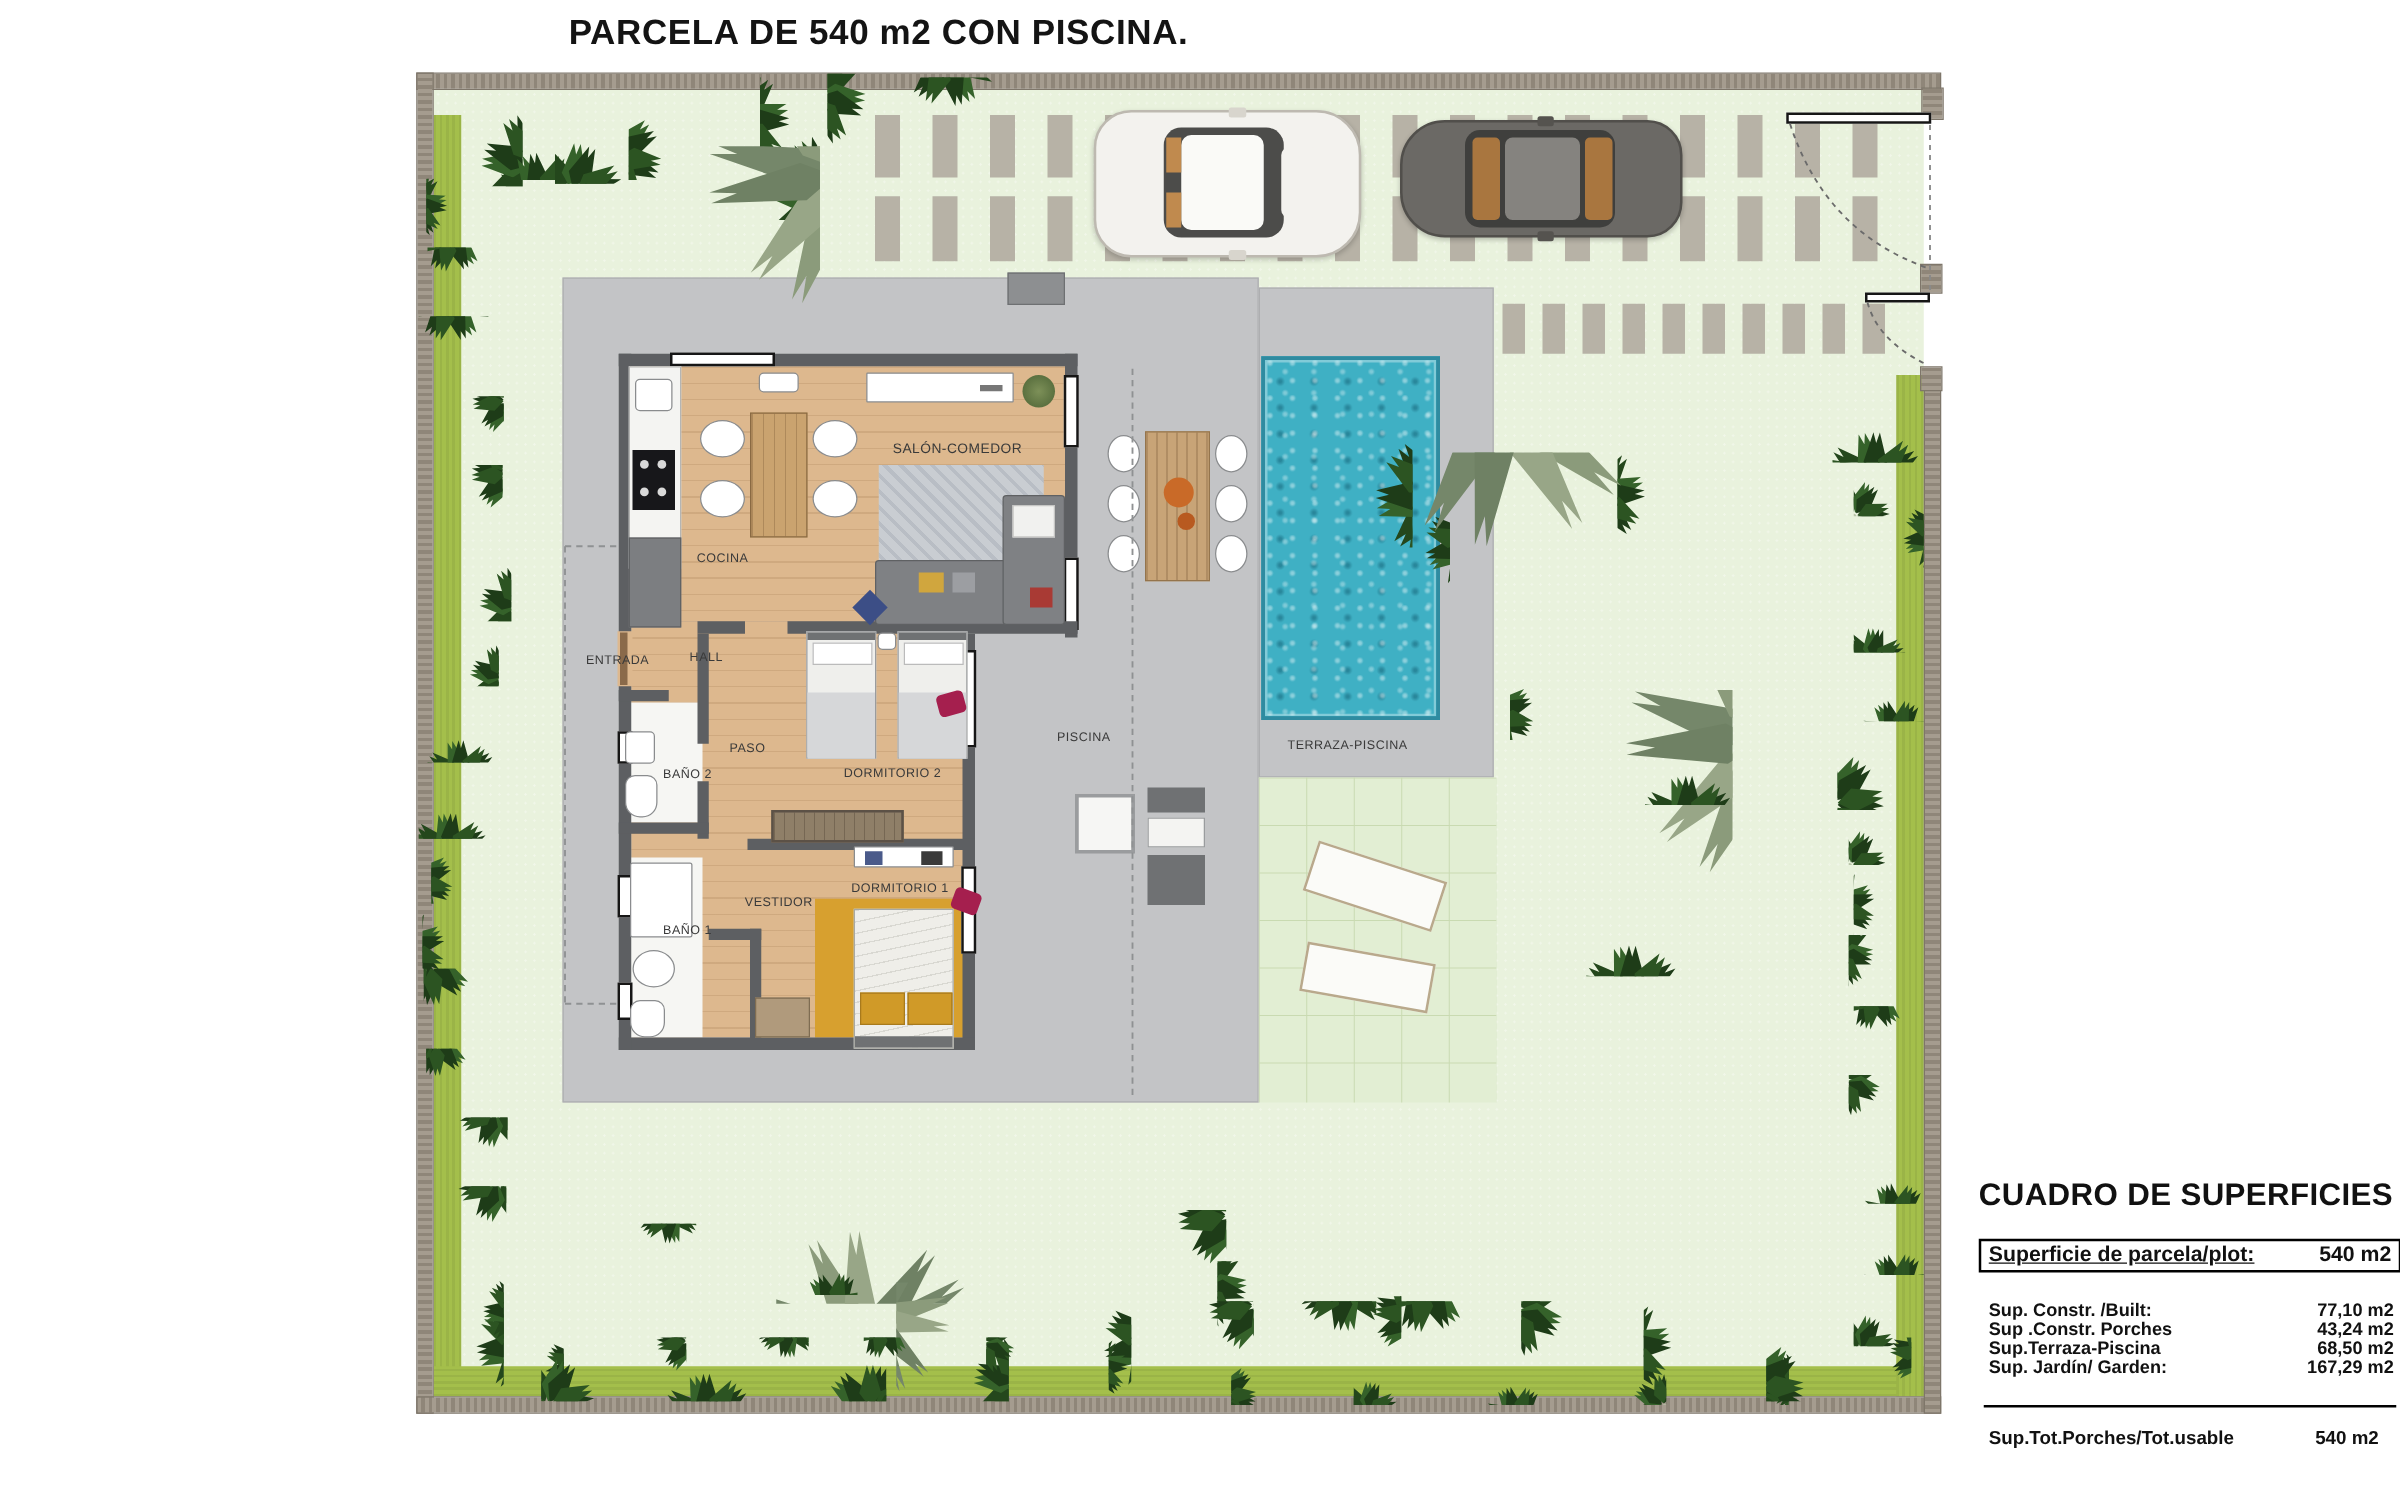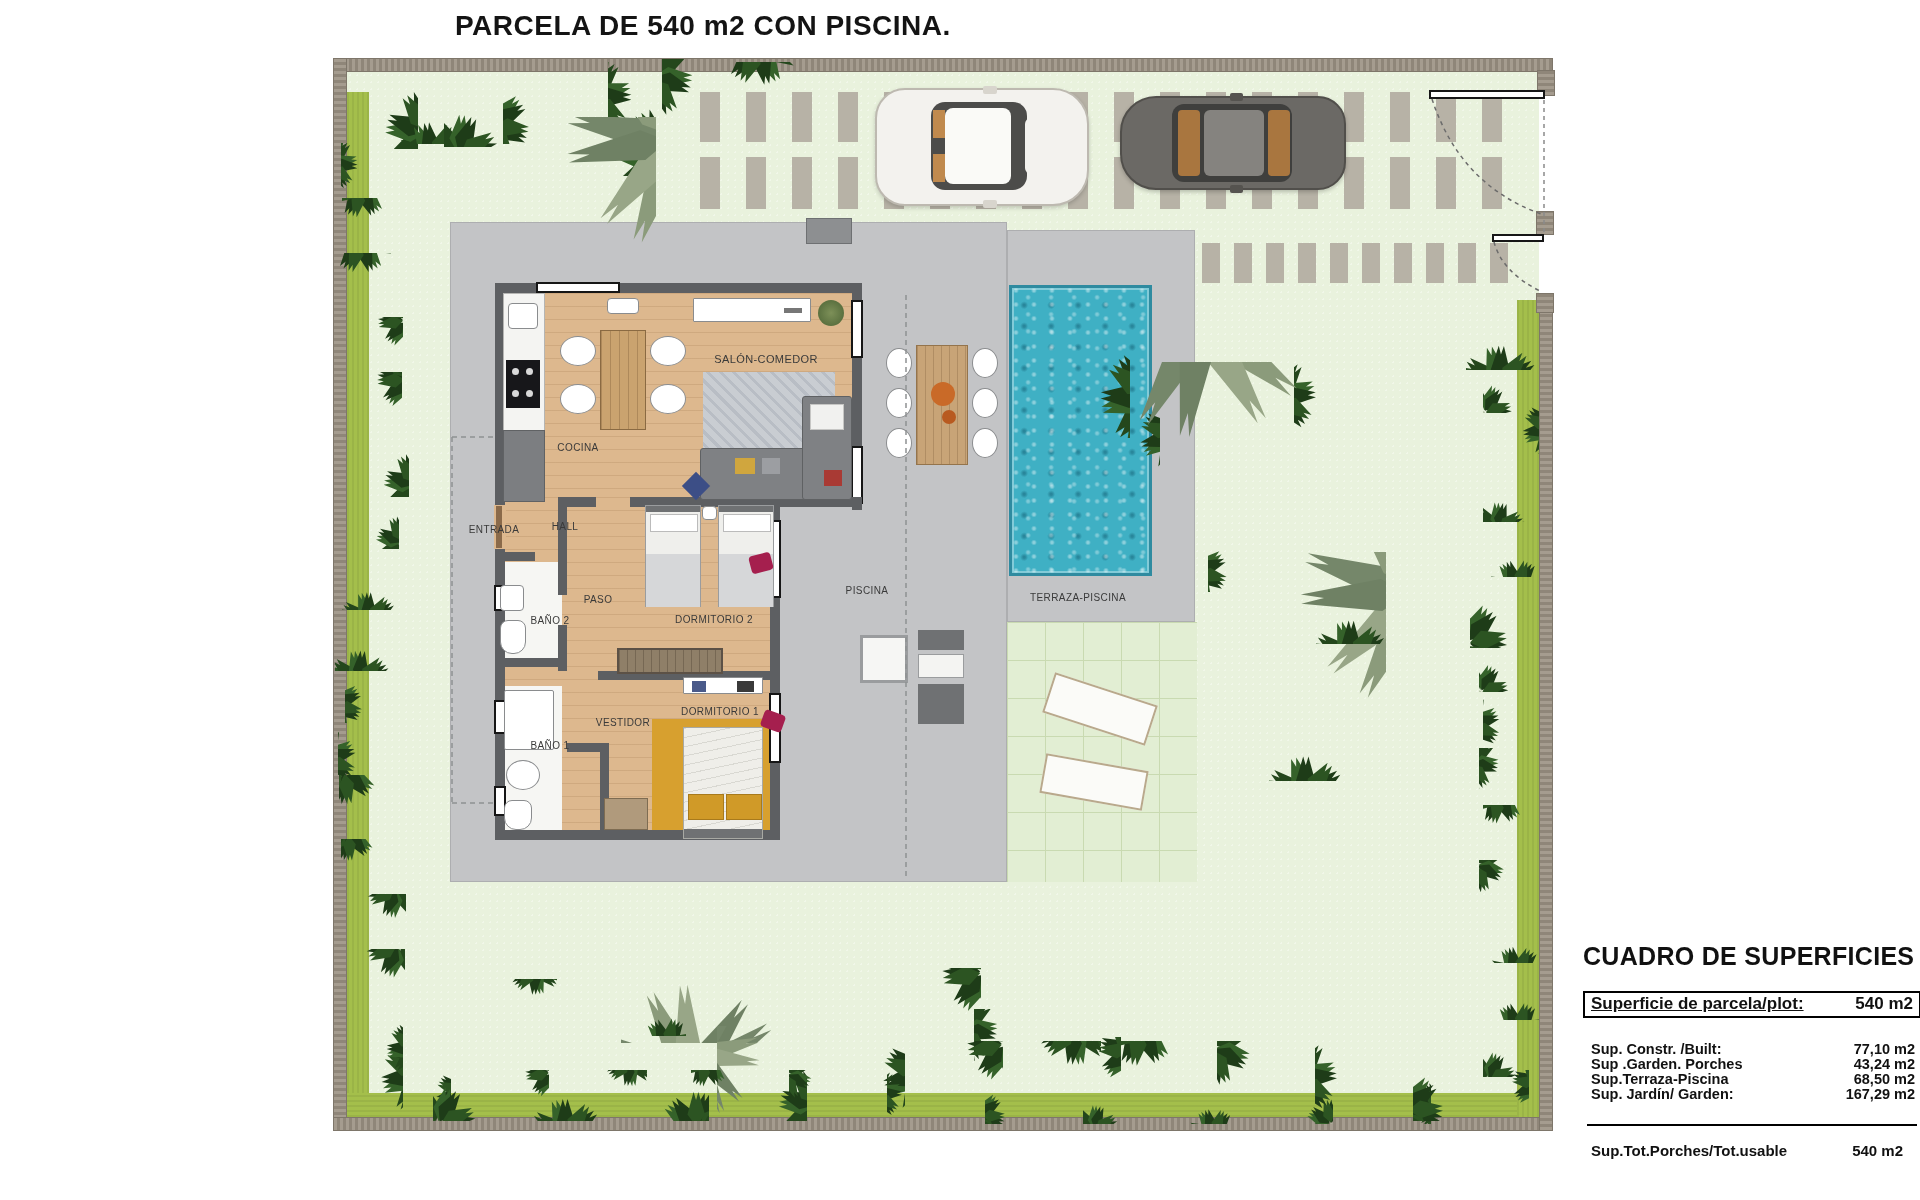--- a/index.html
+++ b/index.html
@@ -535,21 +535,21 @@
     <div class="plot-box">
       <span class="pl">Superficie de parcela/plot:</span>
       <span>540 m2</span>
     </div>
     <div class="srows">
       <div class="srow">
         <span>Sup. Constr. /Built:</span>
         <span>77,10 m2</span>
       </div>
       <div class="srow">
-        <span>Sup .Garden. Porches</span>
+        <span>Sup .Constr. Porches</span>
         <span>43,24 m2</span>
       </div>
       <div class="srow">
         <span>Sup.Terraza-Piscina</span>
         <span>68,50 m2</span>
       </div>
       <div class="srow">
         <span>Sup. Jardín/ Garden:</span>
         <span>167,29 m2</span>
       </div>

